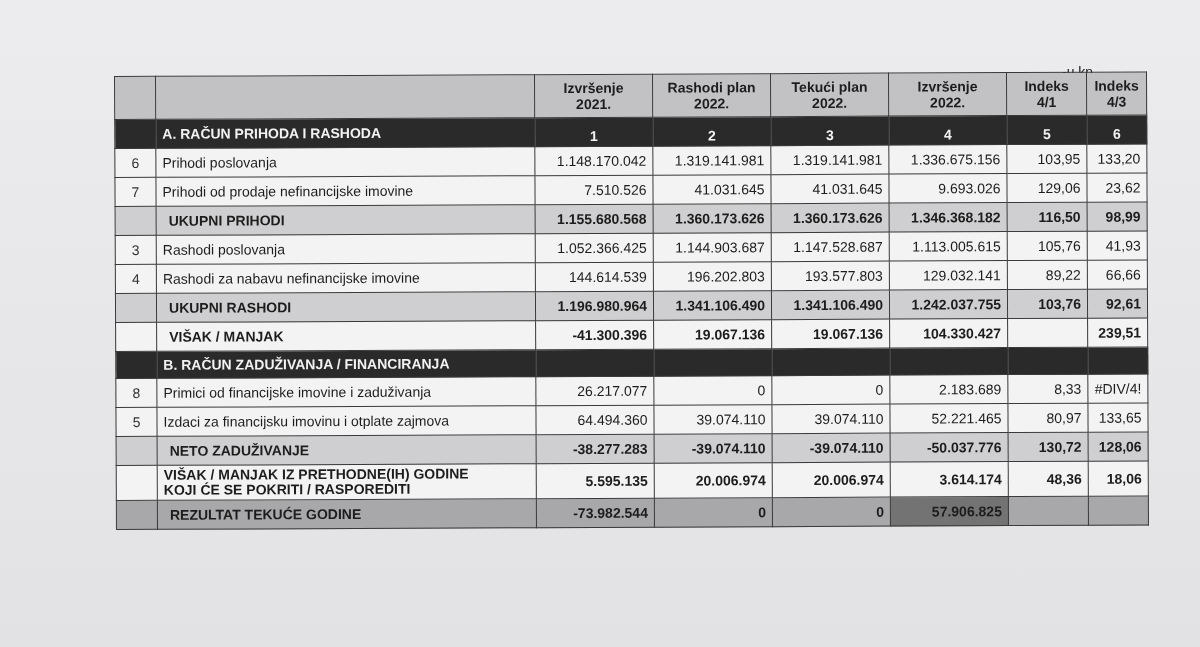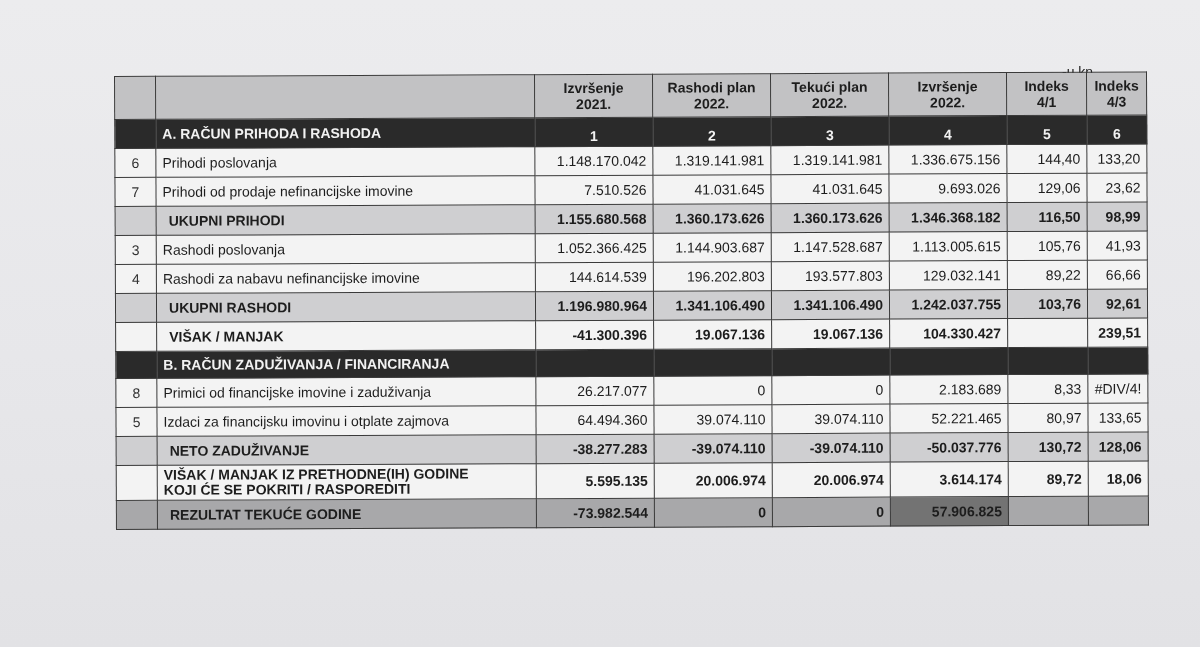--- a/index.html
+++ b/index.html
@@ -64,21 +64,21 @@
     <td class="cn">6</td>
   </tr>
 
   <tr class="row">
     <td class="no">6</td>
     <td class="lbl">Prihodi poslovanja</td>
     <td class="num">1.148.170.042</td>
     <td class="num">1.319.141.981</td>
     <td class="num">1.319.141.981</td>
     <td class="num">1.336.675.156</td>
-    <td class="num">144,40</td>
+    <td class="num">103,95</td>
     <td class="num">133,20</td>
   </tr>
 
   <tr class="row">
     <td class="no">7</td>
     <td class="lbl">Prihodi od prodaje nefinancijske imovine</td>
     <td class="num">7.510.526</td>
     <td class="num">41.031.645</td>
     <td class="num">41.031.645</td>
     <td class="num">9.693.026</td>
@@ -185,21 +185,21 @@
     <td class="num">128,06</td>
   </tr>
 
   <tr class="plain-b two">
     <td class="no"></td>
     <td class="lbl" style="padding-left:6px"><span>VIŠAK / MANJAK IZ PRETHODNE(IH) GODINE</span><br><span>KOJI ĆE SE POKRITI / RASPOREDITI</span></td>
     <td class="num">5.595.135</td>
     <td class="num">20.006.974</td>
     <td class="num">20.006.974</td>
     <td class="num">3.614.174</td>
-    <td class="num norm">89,72</td>
+    <td class="num norm">48,36</td>
     <td class="num norm">18,06</td>
   </tr>
 
   <tr class="res">
     <td class="no"></td>
     <td class="lbl">REZULTAT  TEKUĆE GODINE</td>
     <td class="num">-73.982.544</td>
     <td class="num">0</td>
     <td class="num">0</td>
     <td class="num" style="background:#737373">57.906.825</td>

